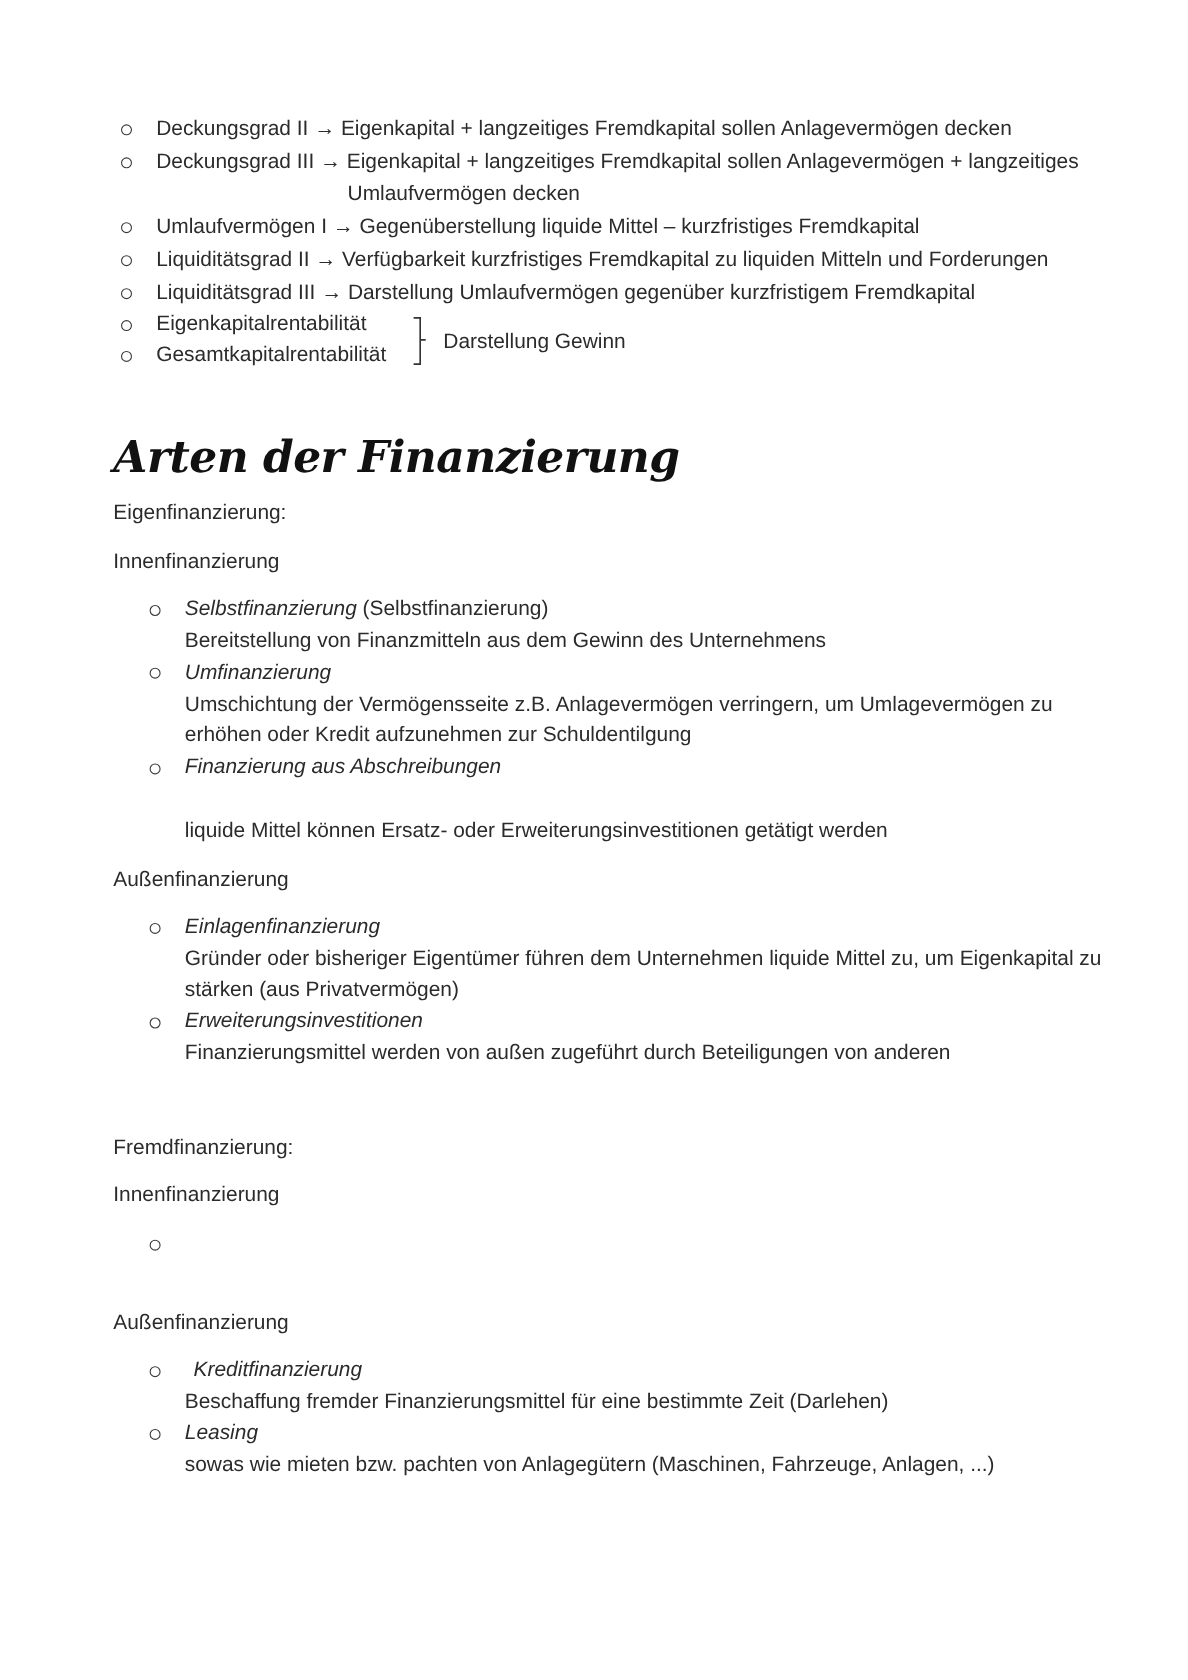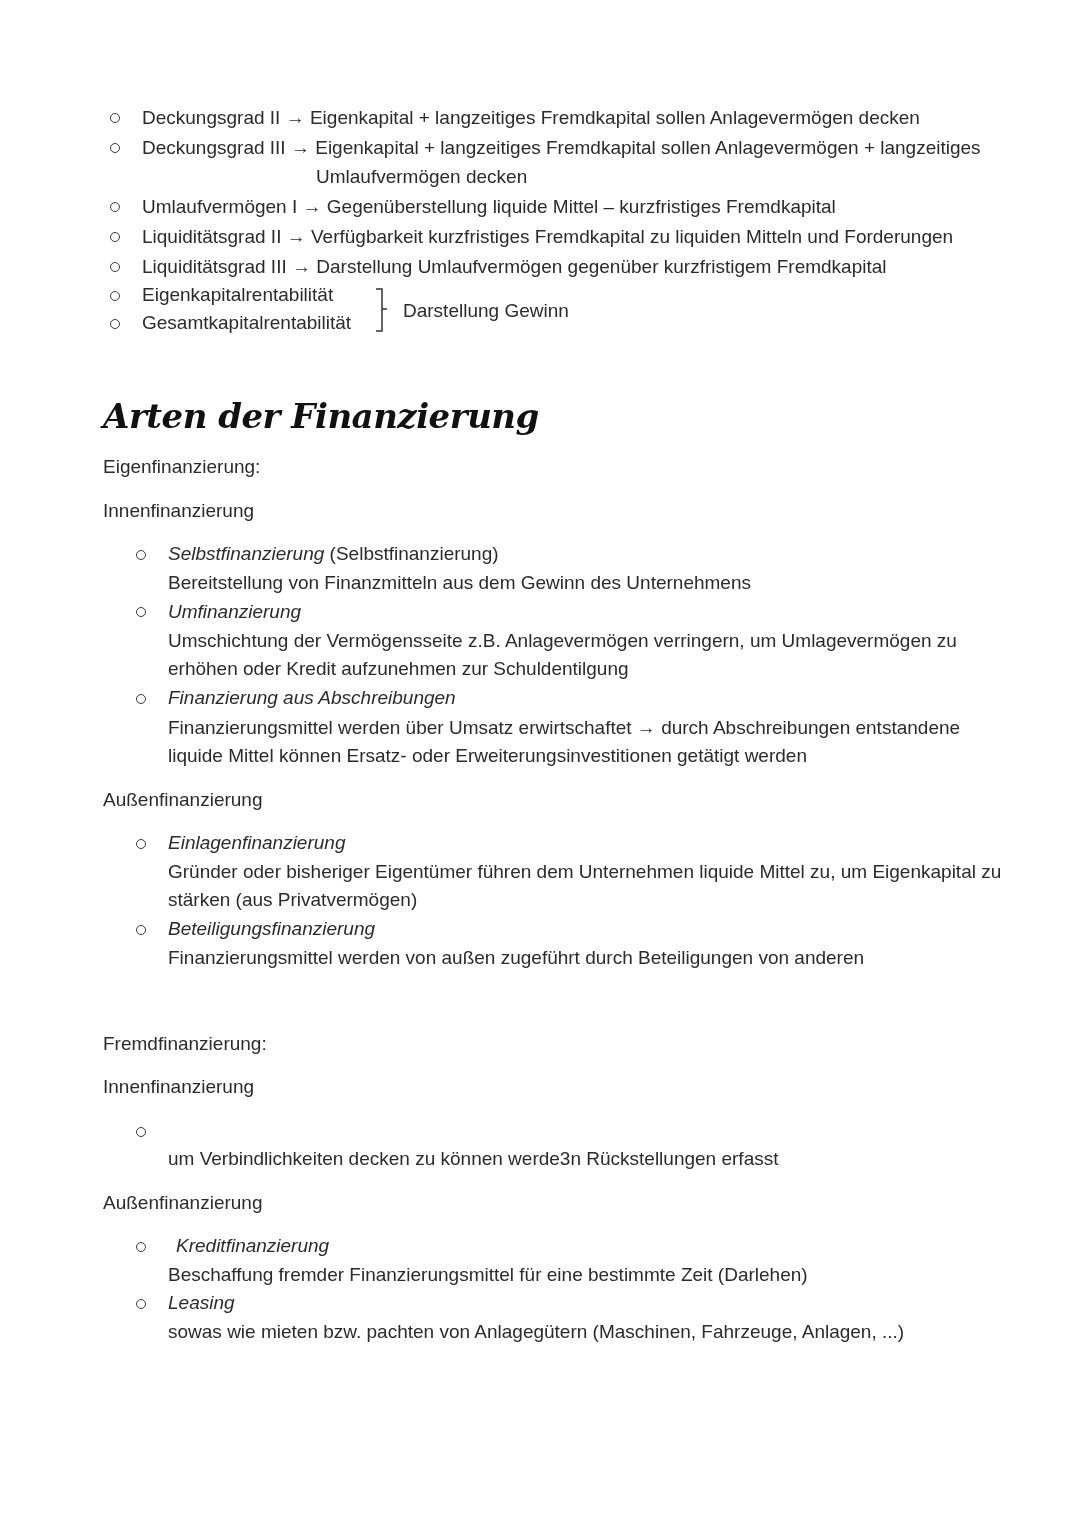--- a/index.html
+++ b/index.html
@@ -48,21 +48,21 @@
     .it {
       font-style: italic;
     }
     .heading {
       position: absolute;
       left: 103px;
       top: 392px;
       font-family: "DejaVu Serif", serif;
       font-style: italic;
       font-weight: bold;
-      font-size: 34px;
+      font-size: 40px;
       line-height: 48px;
       color: #111111;
       letter-spacing: -0.5px;
       white-space: nowrap;
     }
     .brace {
       position: absolute;
       left: 374px;
       top: 288px;
       width: 14px;
@@ -135,39 +135,37 @@
   </div>
   <div class="line" style="left:168px; top:571px;">Bereitstellung von Finanzmitteln aus dem Gewinn des Unternehmens</div>
 
   <span class="bullet" style="left:136px; top:600px;"></span>
   <div class="line it" style="left:168px; top:600px;">Umfinanzierung</div>
   <div class="line" style="left:168px; top:657px;">erhöhen oder Kredit aufzunehmen zur Schuldentilgung</div>
   <div class="line" style="left:168px; top:629px;">Umschichtung der Vermögensseite z.B. Anlagevermögen verringern, um Umlagevermögen zu</div>
 
   <span class="bullet" style="left:136px; top:687px;"></span>
   <div class="line it" style="left:168px; top:686px;">Finanzierung aus Abschreibungen</div>
-  <div class="line" style="left:168px; top:716px;">Finanzierungsmittel werden über Umsatz erwirtschaftet → durch Abschreibungen entstandene</div>
   <div class="line" style="left:168px; top:744px;">liquide Mittel können Ersatz- oder Erweiterungsinvestitionen getätigt werden</div>
 
   <div class="line" style="left:103px; top:788px;">Außenfinanzierung</div>
 
   <span class="bullet" style="left:136px; top:832px;"></span>
   <div class="line it" style="left:168px; top:831px;">Einlagenfinanzierung</div>
   <div class="line" style="left:168px; top:860px;">Gründer oder bisheriger Eigentümer führen dem Unternehmen liquide Mittel zu, um Eigenkapital zu</div>
   <div class="line" style="left:168px; top:888px;">stärken (aus Privatvermögen)</div>
 
   <span class="bullet" style="left:136px; top:918px;"></span>
-  <div class="line it" style="left:168px; top:917px;">Beteiligungsfinanzierung</div>
+  <div class="line it" style="left:168px; top:917px;">Erweiterungsinvestitionen</div>
   <div class="line" style="left:168px; top:946px;">Finanzierungsmittel werden von außen zugeführt durch Beteiligungen von anderen</div>
 
   <div class="line" style="left:103px; top:1032px;">Fremdfinanzierung:</div>
   <div class="line" style="left:103px; top:1075px;">Innenfinanzierung</div>
 
   <span class="bullet" style="left:136px; top:1120px;"></span>
-  <div class="line" style="left:168px; top:1147px;">um Verbindlichkeiten decken zu können werde3n Rückstellungen erfasst</div>
 
   <div class="line" style="left:103px; top:1191px;">Außenfinanzierung</div>
 
   <span class="bullet" style="left:136px; top:1235px;"></span>
   <div class="line it" style="left:176px; top:1234px;">Kreditfinanzierung</div>
   <div class="line" style="left:168px; top:1263px;">Beschaffung fremder Finanzierungsmittel für eine bestimmte Zeit (Darlehen)</div>
 
   <span class="bullet" style="left:136px; top:1292px;"></span>
   <div class="line it" style="left:168px; top:1291px;">Leasing</div>
   <div class="line" style="left:168px; top:1320px;">sowas wie mieten bzw. pachten von Anlagegütern (Maschinen, Fahrzeuge, Anlagen, ...)</div>

